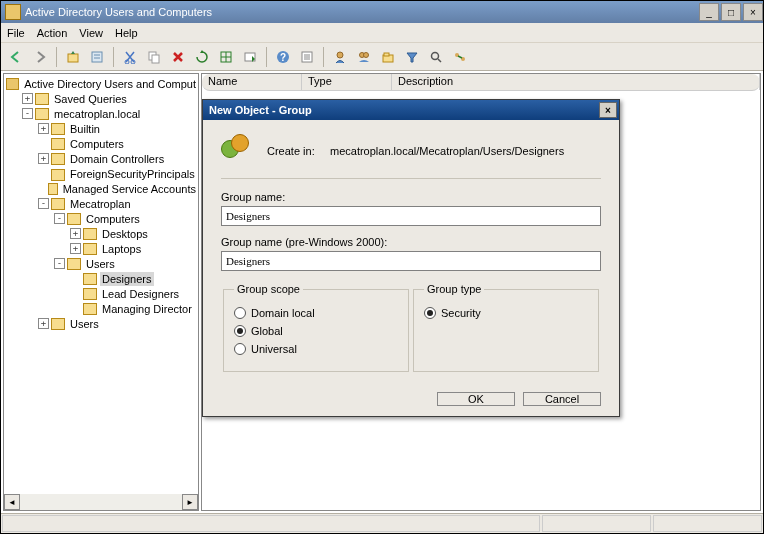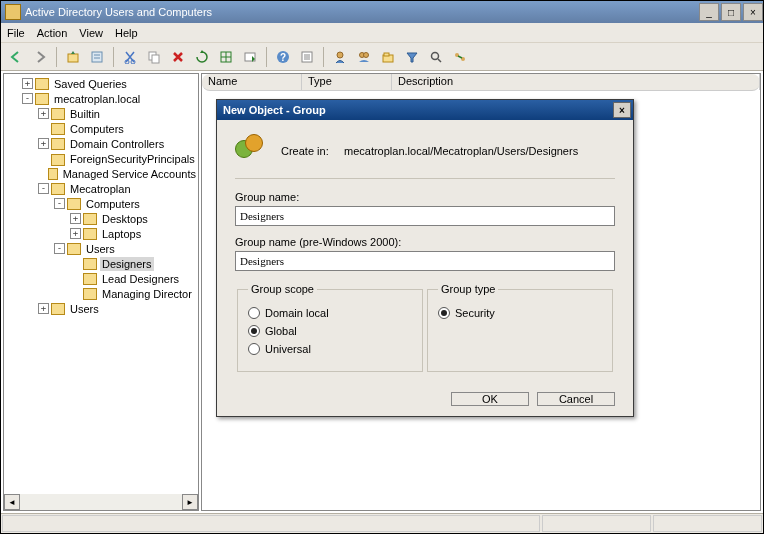--- a/index.html
+++ b/index.html
@@ -27,21 +27,21 @@
   .lbl { padding: 0 2px; }
   .listpane { flex: 1; border: 1px solid #888; margin: 2px 2px 2px 1px; background: #fff; position: relative; }
   .list-header { display: flex; background: #ece9e3; border-bottom: 1px solid #ccc; height: 17px; font-size: 11px; border-radius: 8px; }
   .list-header div { border-right: 1px solid #ccc; padding: 1px 6px; }
   .statusbar { position: absolute; bottom: 0; left: 0; right: 0; height: 20px; background: #ece9e3; border-top: 1px solid #b5b0a3; display: flex; }
   .statusbar div { border: 1px solid #ccc; margin: 1px; flex: 1; }
   .hscroll { position: absolute; bottom: 0; left: 0; right: 0; height: 16px; background: #ece9e3; display: flex; }
   .hscroll .arr { width: 16px; height: 16px; background: #ece9e3; border: 1px solid #888; display: flex; align-items: center; justify-content: center; font-size: 8px; }
   .hscroll .track { flex:1; background: #efeee9; }
   
-  .dialog { position: absolute; left: 215px; top: 98px; width: 418px; background: #ece9e3; border: 1px solid #3b3b3b; box-shadow: 2px 2px 4px rgba(0,0,0,0.4); }
+  .dialog { position: absolute; left: 201px; top: 98px; width: 418px; background: #ece9e3; border: 1px solid #3b3b3b; box-shadow: 2px 2px 4px rgba(0,0,0,0.4); }
   .dlg-titlebar { background: linear-gradient(to bottom,#2a5fa3,#0f3e7c); height: 20px; display: flex; align-items: center; color: #fff; font-weight: bold; padding-left: 6px; }
   .dlg-titlebar .dlg-title { flex: 1; font-size: 11px; }
   .dlg-close { width: 18px; height: 16px; background: #d4d0c8; border: 1px solid #666; color: #000; display:flex; align-items:center; justify-content:center; font-size:10px; margin-right:2px; cursor: default;}
   .dlg-body { padding: 14px 18px 10px 18px; }
   .dlg-head { display: flex; align-items: center; gap: 12px; margin-bottom: 10px; }
   .dlg-head .headicon { width: 34px; height: 34px; position: relative; }
   .dlg-head .headicon .p1 { position:absolute; left:0; top:6px; width:18px; height:18px; border-radius:50%; background:#7bb33d; border:1px solid #4b7a12; }
   .dlg-head .headicon .p2 { position:absolute; left:10px; top:0; width:18px; height:18px; border-radius:50%; background:#e2a22c; border:1px solid #9b6300; }
   .createin { font-size: 11px; }
   .hr { border: none; border-top: 1px solid #c7c3b8; margin: 8px 0 12px 0; }
@@ -191,20 +191,24 @@
         <circle cx="4" cy="5" r="2" fill="#d9a95a"></circle>
         <circle cx="10" cy="9" r="2" fill="#d9a95a"></circle>
         <path d="M5 6 L9 8" stroke="#2a7e2a" stroke-width="1.5"></path>
       </svg>
     </div>
 </div>
 
 <div class="bodyarea">
   <div class="leftpane">
     <div class="tree" id="tree">
+        <div class="tree-row">
+          <span class="ficon root"></span>
+          <span class="lbl">Active Directory Users and Comput</span>
+        </div>
         <div class="tree-row" style="padding-left: 16px;">
           <span class="tog">+</span>
           <span class="ficon"></span>
           <span class="lbl">Saved Queries</span>
         </div>
         <div class="tree-row" style="padding-left: 16px;">
           <span class="tog">-</span>
           <span class="ficon"></span>
           <span class="lbl">mecatroplan.local</span>
         </div>

